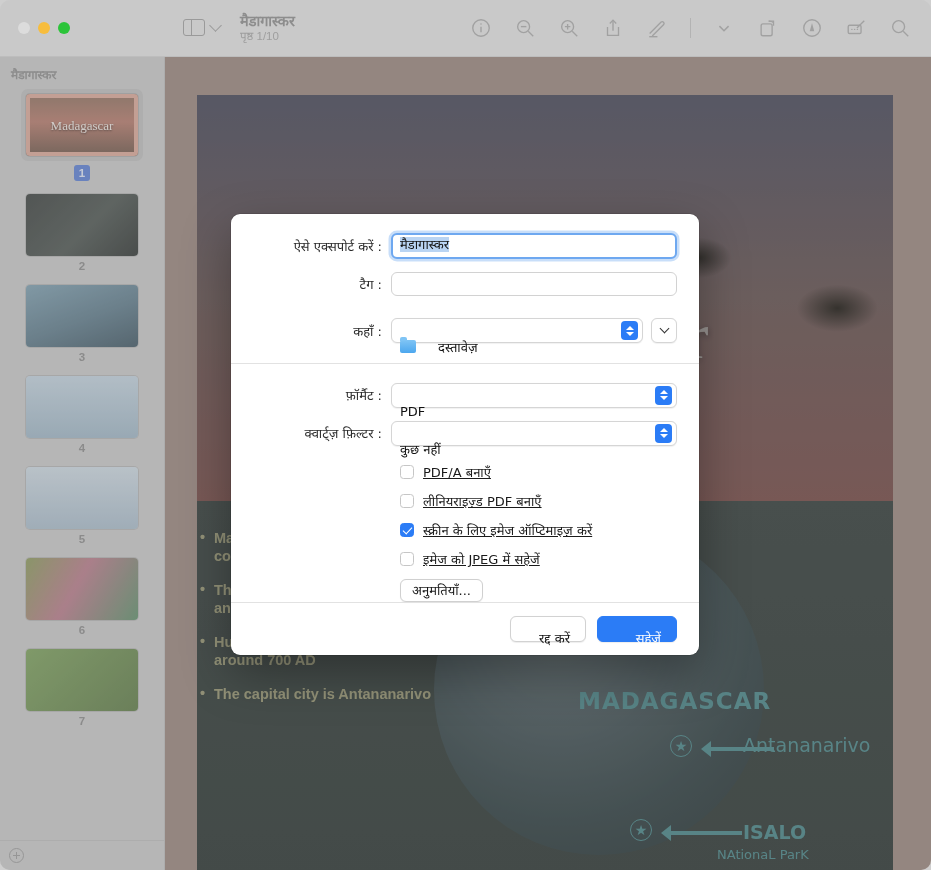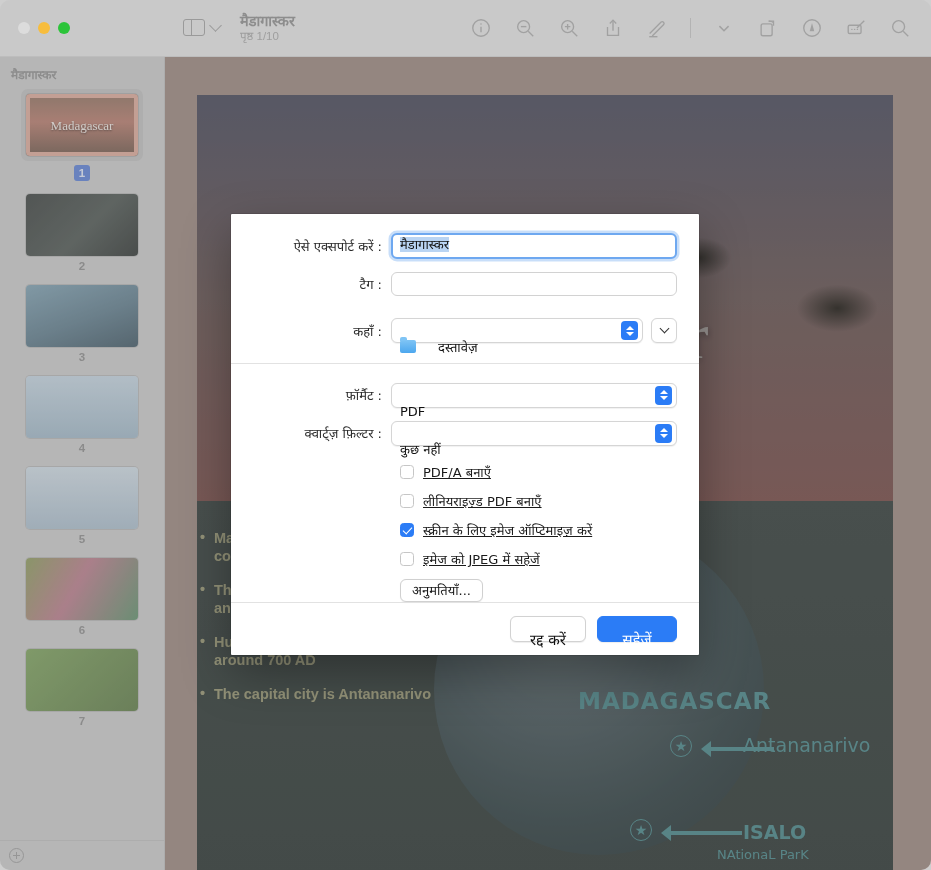--- a/index.html
+++ b/index.html
@@ -196,21 +196,21 @@
   }
   .scrim-sb {
     position: absolute; top: 57px; left: 0; width: 165px; bottom: 0;
     background: rgba(140,140,140,.30);
   }
 
   
   .dialog {
     position: absolute; left: 231px; top: 214px; width: 468px; height: 441px;
     background: #ffffff;
-    border-radius: 1px;
+    border-radius: 9px;
     box-shadow: 0 18px 48px rgba(0,0,0,.34), 0 0 0 .5px rgba(0,0,0,.18);
     overflow: hidden;
     display: flex; flex-direction: column;
   }
   .dlg-sec { padding: 0 22px; }
   .row { display: flex; align-items: center; margin-bottom: 13px; }
   .row-label {
     width: 138px; text-align: right; padding-right: 9px;
     font-size: 13px; color: #2b2b2b;
     font-family: "DejaVu Sans", sans-serif;
@@ -285,23 +285,24 @@
     box-shadow: 0 .5px 1px rgba(0,0,0,.06);
   }
   .dlg-footer {
     margin-top: auto; height: 62px;
     display: flex; align-items: center; justify-content: flex-end;
     gap: 11px; padding-right: 22px;
     border-top: 1px solid #e2e2e2;
   }
   .btn {
     height: 25px; min-width: 76px; padding: 12px 15px; border-radius: 6px;
-    font-size: 15px; font-family: "DejaVu Sans", sans-serif;
+    font-size: 13px; font-family: "DejaVu Sans", sans-serif;
     border: 1px solid #d2d2d2; background: #fff; color: #111;
     box-shadow: 0 .5px 1px rgba(0,0,0,.07);
+    text-align: right;
   }
   .btn.primary { background: #2b7cf6; border-color: #2b7cf6; color: #fff; min-width: 80px; }
 </style>
 </head>
 <body>
 
 <div class="window">
 
   <div class="toolbar">
     <div class="traffic">

